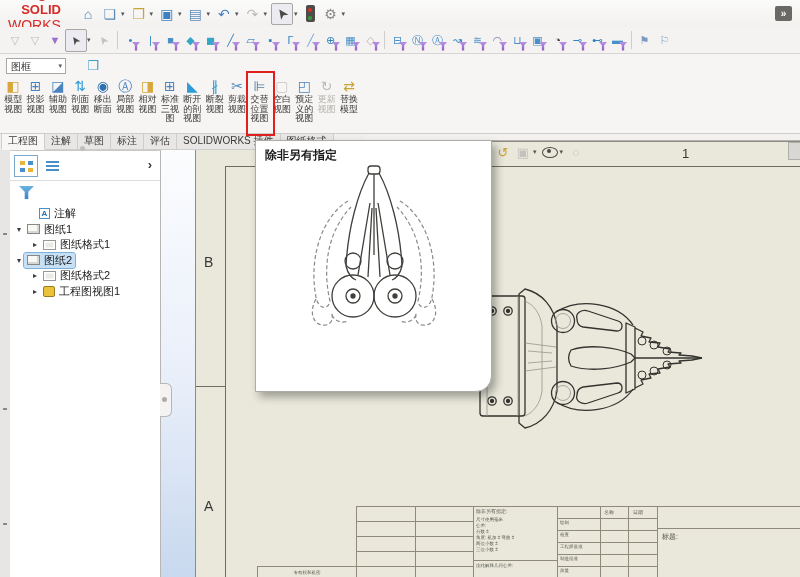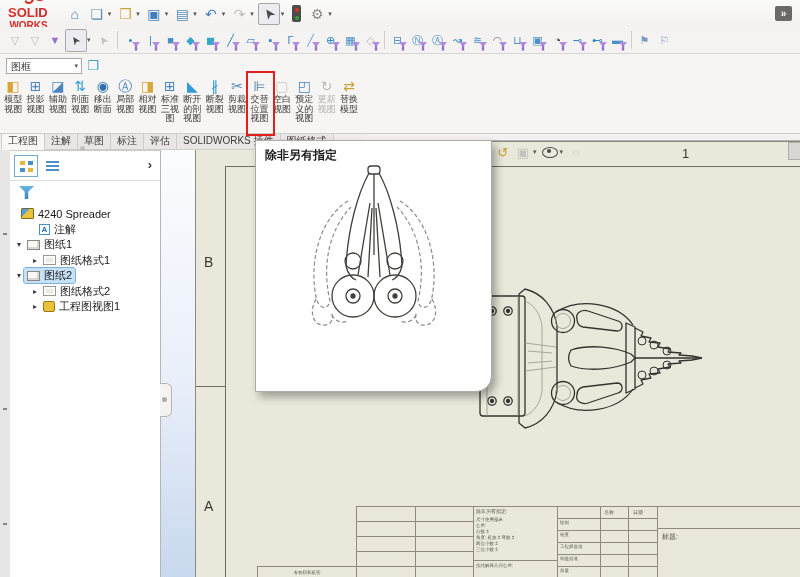--- a/index.html
+++ b/index.html
@@ -6,21 +6,21 @@
   body{width:800px;height:577px;overflow:hidden;position:relative;background:#f0efee;
        font-family:"Liberation Sans","DejaVu Sans",sans-serif;-webkit-font-smoothing:antialiased;}
 
   
   #titlebar{position:absolute;left:0;top:0;width:800px;height:27px;
     background:linear-gradient(#fbfbfa,#f2f1f0);border-bottom:1px solid #dddbd9;
     display:flex;align-items:center;z-index:20;}
   .logo{display:flex;align-items:flex-end;margin-left:8px;white-space:nowrap;flex-direction:column;}
   .logo-ds{color:#d62b27;font-weight:bold;font-style:italic;font-size:16px;margin-right:2px;}
   .logo-solid{color:#d62b27;font-weight:bold;font-size:13px;}
-  .logo-works{color:#d62b27;font-weight:700;font-size:10px;}
+  .logo-works{color:#d62b27;font-weight:400;font-size:14px;}
   .logo-flyout{color:#6a6866;font-size:9px;margin-left:12px;}
   #qat{display:flex;align-items:center;margin-left:16px;}
   .qi{width:20px;height:20px;display:flex;align-items:center;justify-content:center;
       font-size:14px;position:relative;margin:0 1px;}
   .qi.boxed{border:1px solid #a9a7a5;background:#ecebf1;border-radius:2px;}
   .caret{font-size:7px;color:#555;margin:0 3px 0 0;}
   .rot{display:inline-block;transform:rotate(-125deg);}
   .traffic{width:9px;height:17px;background:#4c4c4a;border-radius:2px;position:relative;margin:0 5px;}
   .traffic::before{content:'';position:absolute;left:2.5px;top:2.5px;width:4px;height:4px;border-radius:50%;background:#e03020;}
   .traffic::after{content:'';position:absolute;left:2.5px;bottom:2.5px;width:4px;height:4px;border-radius:50%;background:#34a03a;}
@@ -34,21 +34,21 @@
   .fi{width:20px;height:21px;position:relative;display:flex;align-items:center;justify-content:center;font-size:11px;}
   .fi.boxed{border:1px solid #a9a7a5;background:#ecebf1;border-radius:2px;}
   .fi .funnel{position:absolute;right:0;bottom:0;width:9px;height:9px;
      background:linear-gradient(#b892e2,#8d5cc6);
      clip-path:polygon(0 0,100% 0,63% 42%,63% 100%,37% 100%,37% 42%);}
   .fsep{width:1px;height:18px;background:#cfcdcb;margin:0 3px;}
 
   
   #ribbon{position:absolute;left:0;top:54px;width:800px;height:79px;background:#f6f5f3;
     border-bottom:1px solid #cfcdca;z-index:20;}
-  #frame-combo{position:absolute;left:6px;top:4px;width:76px;height:16px;background:#fff;
+  #frame-combo{position:absolute;left:6px;top:4px;width:60px;height:16px;background:#fff;
     border:1px solid #a9a7a5;font-size:10px;color:#333;padding:1px 4px;box-sizing:border-box;}
   #frame-combo .cc{position:absolute;right:3px;top:3px;font-size:7px;color:#555;}
   #frame-combo-btn{position:absolute;left:80px;top:2px;width:26px;height:20px;text-align:center;
     font-size:13px;color:#3fa0c8;line-height:20px;}
   #rb-row{position:absolute;left:2px;top:23px;display:flex;}
   .rbtn{width:22.4px;display:flex;flex-direction:column;align-items:center;cursor:default;}
   .rbtn .ric{height:18px;font-size:14px;line-height:18px;}
   .rbtn .rl{font-size:9px;line-height:9.5px;color:#3a3836;text-align:center;white-space:nowrap;}
   .rbtn.dis .rl{color:#b4b2ae;}
   #redbox{position:absolute;left:246px;top:17px;width:25px;height:61px;border:2px solid #e01f1f;z-index:30;}
@@ -440,26 +440,20 @@
   <div class="ptab active" style="left:4px">
     <span class="mini-tree"></span>
   </div>
   <div class="ptab" style="left:30px">
     <span class="mini-list"></span>
   </div>
   <div id="ptab-chevron">›</div>
   <div id="phead-sep"></div>
   <div id="pfunnel"></div>
   <div id="feature-tree">
-      <div class="trow" style="padding-left: 8px;">
-        <span class="selwrap">
-          <span class="ticon i-asm"></span>
-          <span class="tlabel">4240 Spreader</span>
-        </span>
-      </div>
       <div class="trow" style="padding-left: 26px;">
         <span class="selwrap">
           <span class="ticon i-note">A</span>
           <span class="tlabel">注解</span>
         </span>
       </div>
       <div class="trow" style="padding-left: 4px;">
         <span class="arr">▾</span>
         <span class="selwrap">
           <span class="ticon i-sheet"></span>

